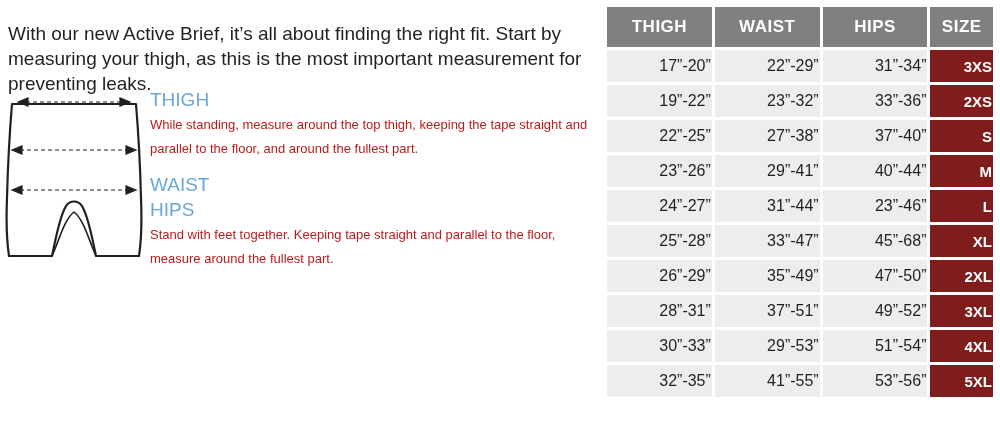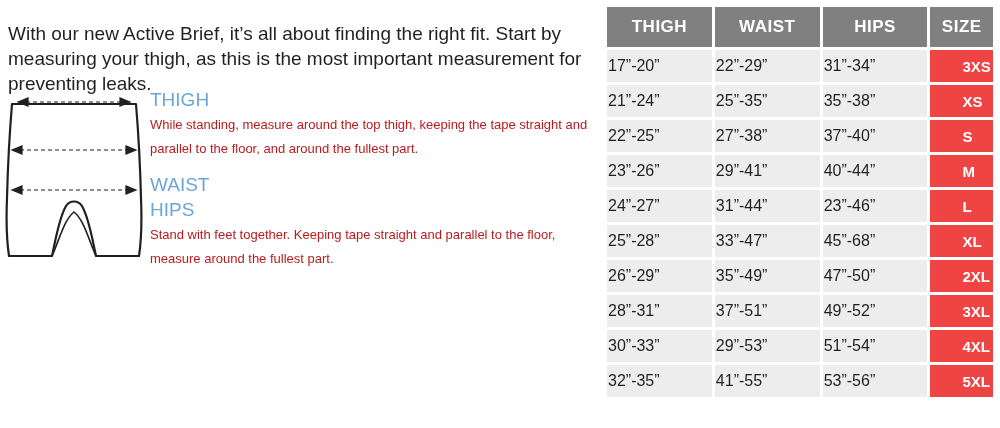--- a/index.html
+++ b/index.html
@@ -90,25 +90,25 @@
     letter-spacing: 0.5px;
     height: 38px;
     text-align: center;
     vertical-align: middle;
   }
   table.size-table td {
     background: #ededed;
     color: #231f20;
     font-size: 16px;
     height: 30px;
-    text-align: left;
+    text-align: right;
     vertical-align: middle;
   }
   table.size-table td.size-cell {
-    background: #ef4444;
+    background: #7f1d1d;
     color: #ffffff;
     font-weight: bold;
     font-size: 15px;
     padding-left: 32px;
   }
   col.c1 { width: 104px; }
   col.c2 { width: 104px; }
   col.c3 { width: 104px; }
   col.c4 { width: 62px; }
 </style>
@@ -181,24 +181,24 @@
         </tr>
       </thead>
       <tbody>
           <tr>
             <td>17”-20”</td>
             <td>22”-29”</td>
             <td>31”-34”</td>
             <td class="size-cell">3XS</td>
           </tr>
           <tr>
-            <td>21”-24”</td>
-            <td>25”-35”</td>
-            <td>35”-38”</td>
-            <td class="size-cell">XS</td>
+            <td>19”-22”</td>
+            <td>23”-32”</td>
+            <td>33”-36”</td>
+            <td class="size-cell">2XS</td>
           </tr>
           <tr>
             <td>22”-25”</td>
             <td>27”-38”</td>
             <td>37”-40”</td>
             <td class="size-cell">S</td>
           </tr>
           <tr>
             <td>23”-26”</td>
             <td>29”-41”</td>

